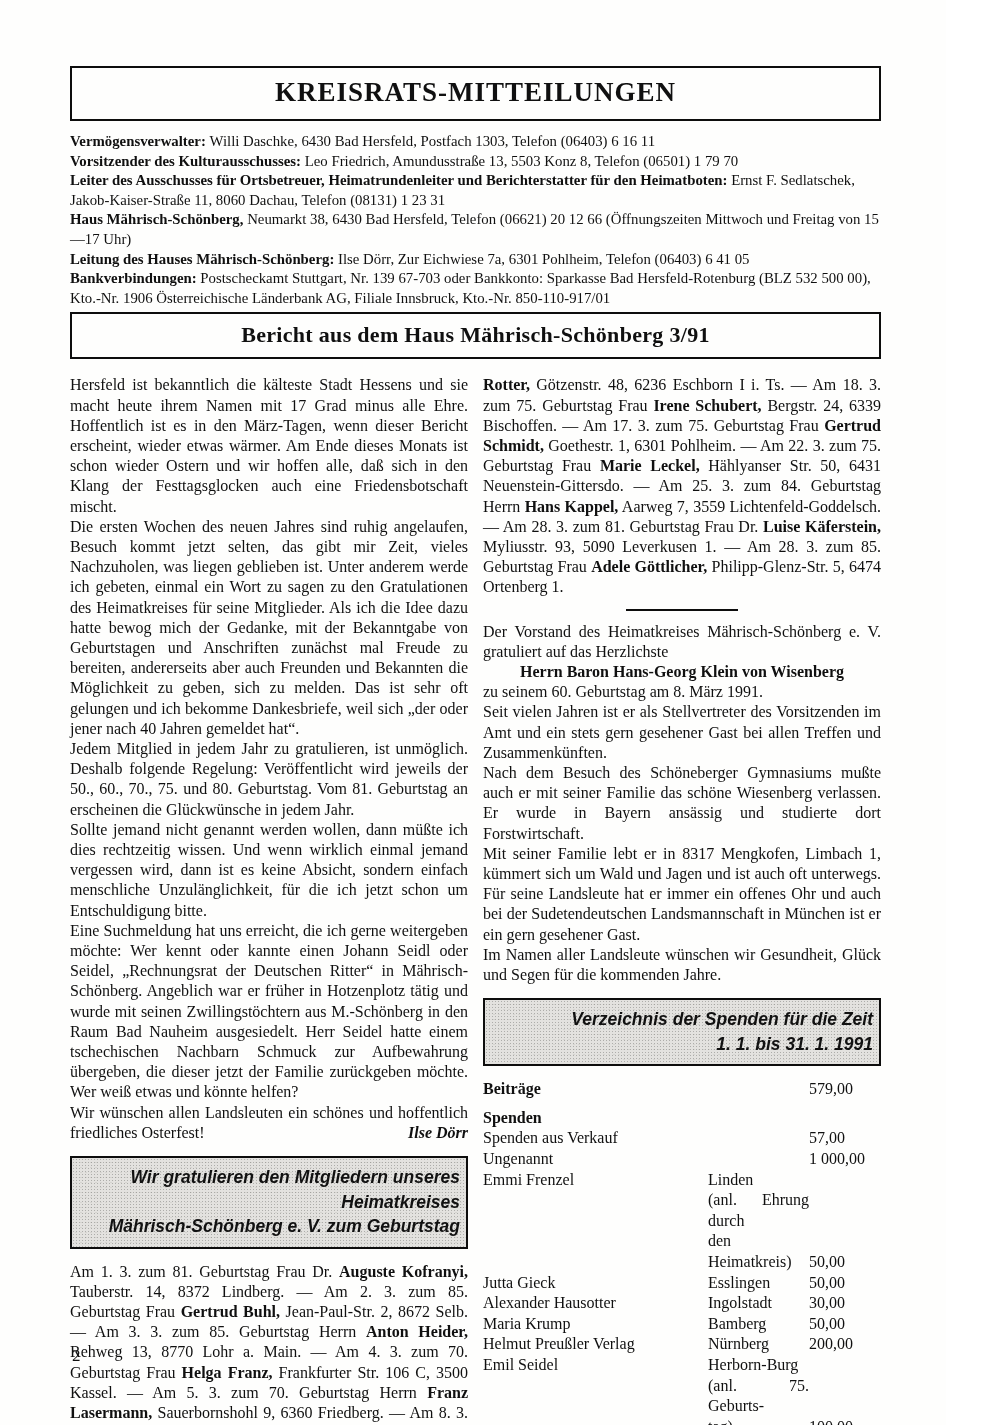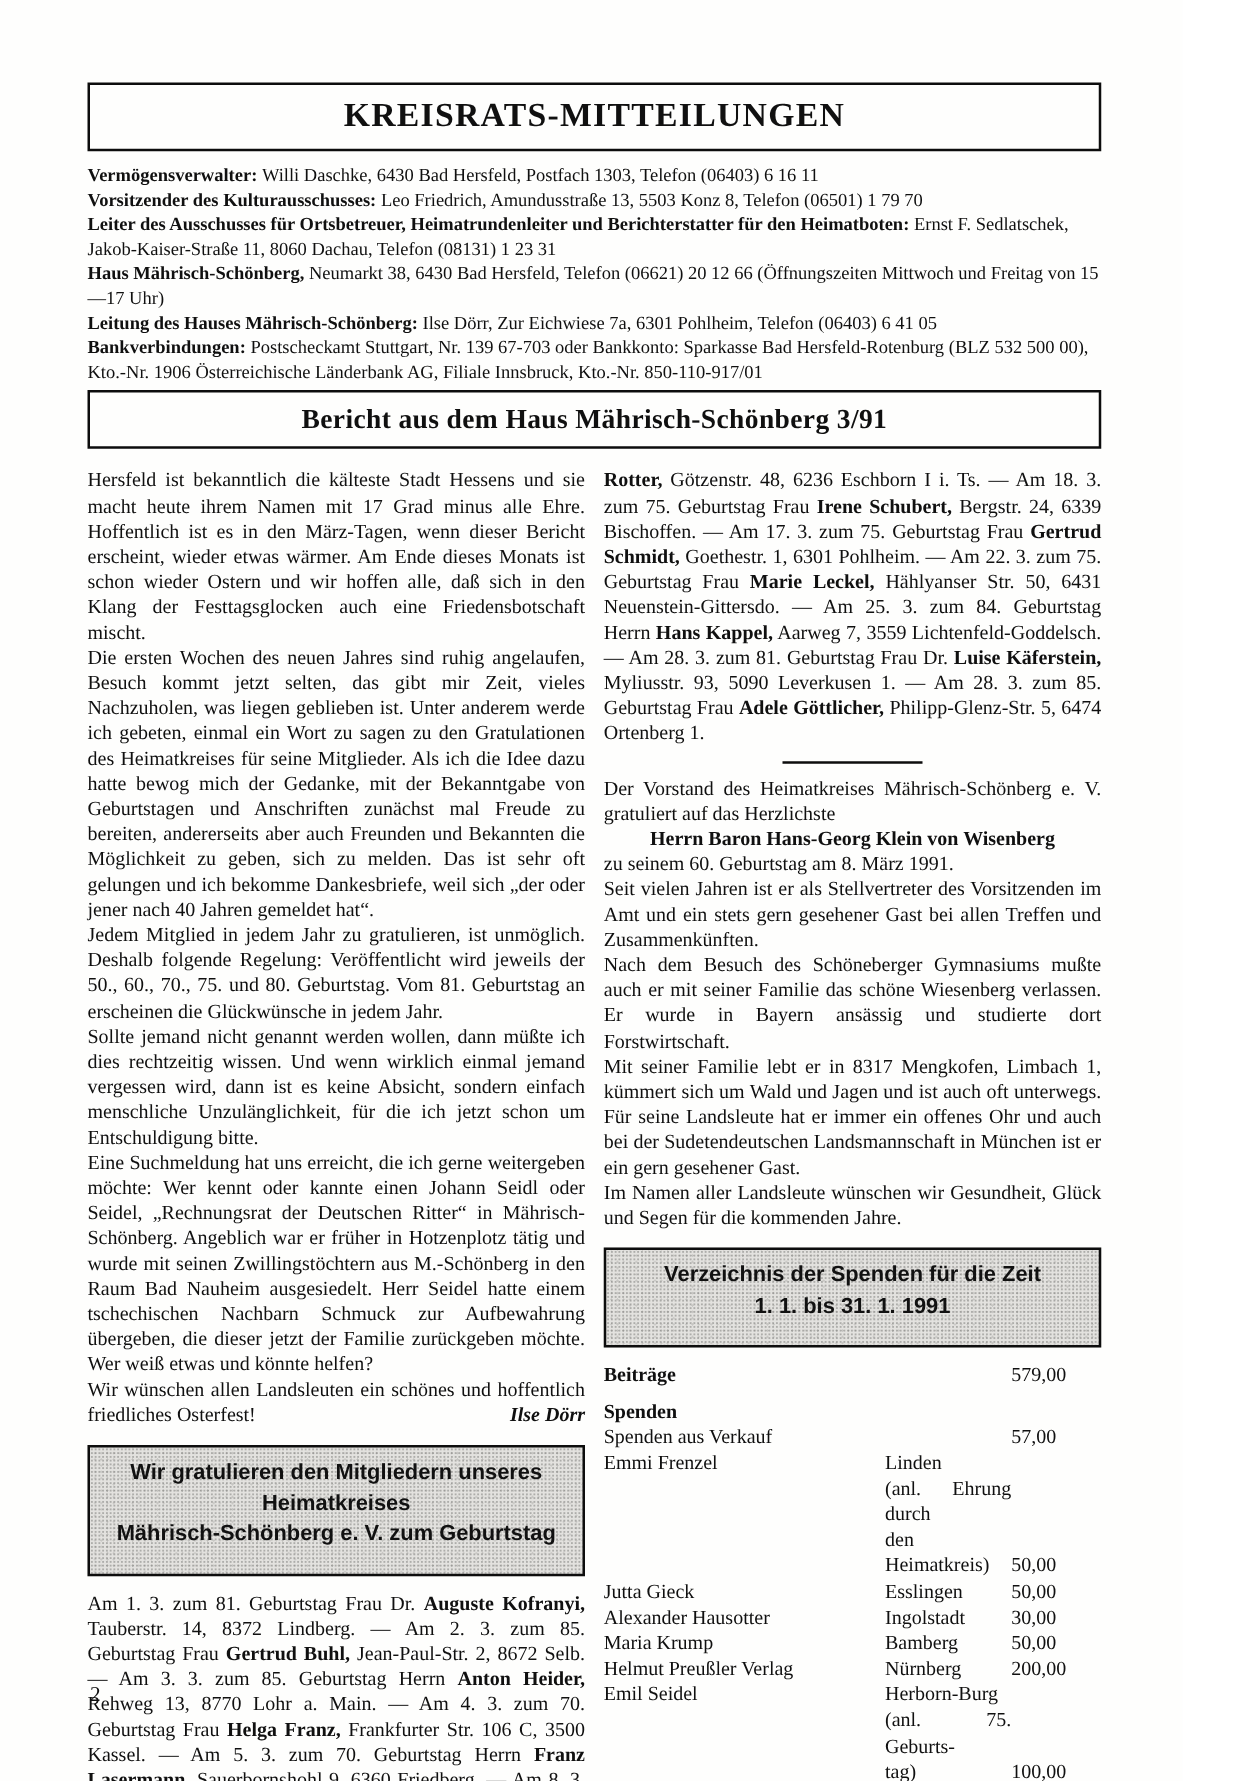--- a/index.html
+++ b/index.html
@@ -58,27 +58,28 @@
   }
   .gray-box {
     margin:13px 0 13px;
     border:2.5px solid #0d0d0d;
     background-color:#e3e2df;
     background-image:
       radial-gradient(rgba(50,50,48,.30) 0.7px, transparent 0.9px),
       radial-gradient(rgba(70,70,66,.18) 0.7px, transparent 0.9px);
     background-size:3px 3px, 5px 5px;
     background-position:0 0, 1.5px 2px;
-    text-align:center;
+    text-align:right;
     font-family:"Liberation Sans", sans-serif;
     font-weight:bold;
     font-size:17.5px;
     line-height:24.5px;
-    padding:7px 6px 20px;
+    padding:7px 6px 8px;
     color:#111;
+    font-style:italic;
   }
   .divider {
     width:112px;
     border:none;
     border-top:2px solid #0d0d0d;
     margin:11px auto 11px;
   }
   .center-bold {
     text-align:center;
     font-weight:bold;
@@ -180,20 +181,25 @@
             <div class="don-name don-bold">Spenden</div>
             <div class="don-place"></div>
             <div class="don-amount"></div>
           </div>
           <div class="don-row">
             <div class="don-name">Spenden aus Verkauf</div>
             <div class="don-place"></div>
             <div class="don-amount">57,00</div>
           </div>
           <div class="don-row">
+            <div class="don-name">Ungenannt</div>
+            <div class="don-place"></div>
+            <div class="don-amount">1 000,00</div>
+          </div>
+          <div class="don-row">
             <div class="don-name">Emmi Frenzel</div>
             <div class="don-place">Linden
 (anl. Ehrung durch
 den Heimatkreis)</div>
             <div class="don-amount">50,00</div>
           </div>
           <div class="don-row">
             <div class="don-name">Jutta Gieck</div>
             <div class="don-place">Esslingen</div>
             <div class="don-amount">50,00</div>

